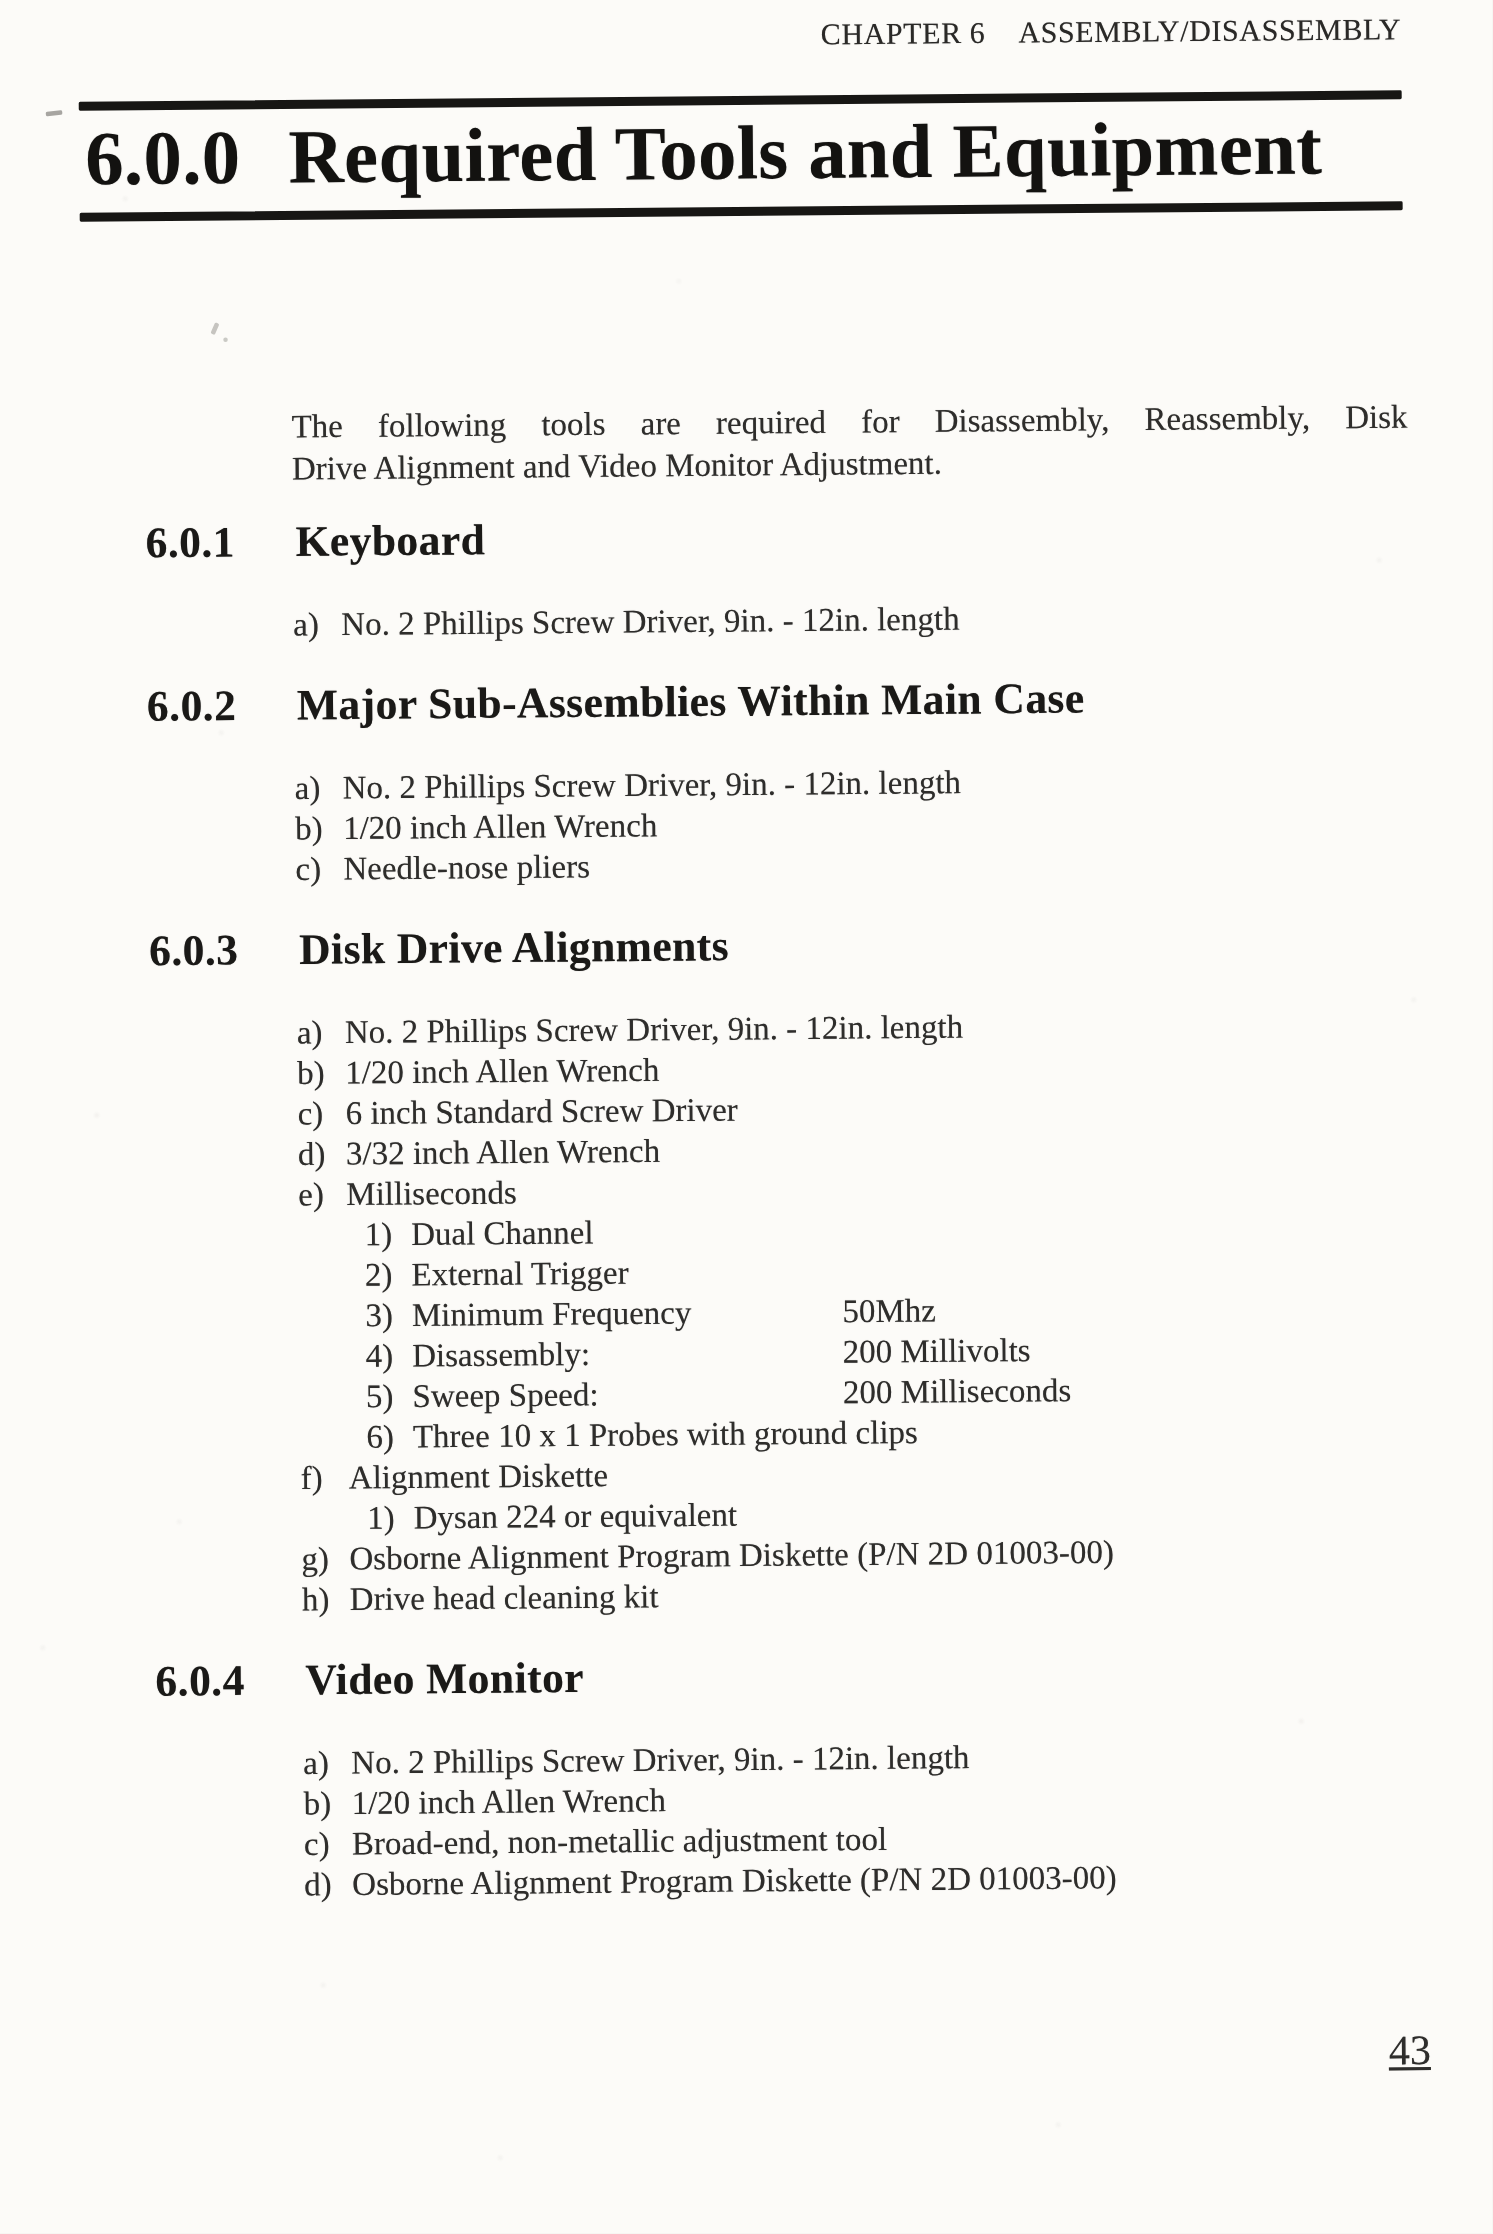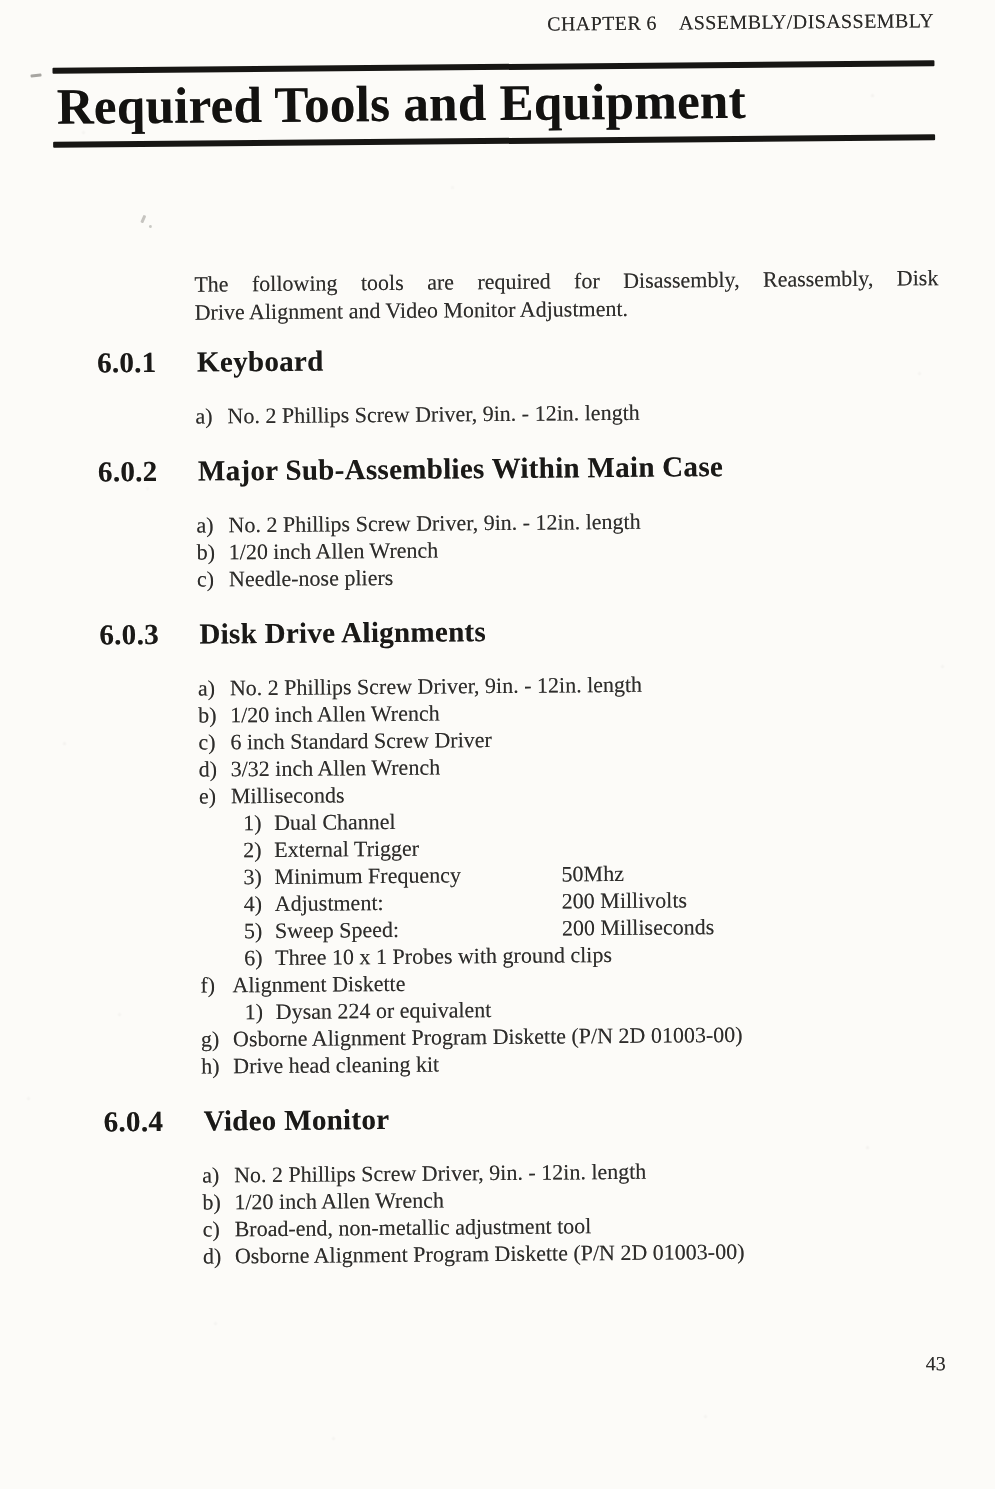--- a/index.html
+++ b/index.html
@@ -59,22 +59,23 @@
     font-size:22px;line-height:27px;white-space:nowrap;
     text-shadow:0 0 0.5px rgba(40,40,40,.5);
   }
   .item-row .item-label{flex:0 0 32px;}
   .item-row.sub .item-label{margin-left:44px;flex:0 0 31px;}
   .item-row .item-value{position:absolute;left:362px;}
 
   
   .page-number{
     position:absolute;left:920px;top:1356px;
-    font-size:20px;color:#2e2d2b;
+    font-size:28px;color:#2e2d2b;
     text-shadow:0 0 0.5px rgba(40,40,40,.5);
+    text-decoration:underline;
   }
 
   
   .artifact-dash{
     position:absolute;left:36px;top:70px;width:11px;height:3px;
     background:#6e6c68;opacity:.6;border-radius:1px;transform:rotate(-6deg);
   }
   .artifact-tick{
     position:absolute;left:146px;top:212px;width:3px;height:8px;
     background:#8f8d88;opacity:.5;border-radius:1px;transform:rotate(24deg);
@@ -108,20 +109,21 @@
     <div class="artifact-dot"></div>
 
     <div class="running-header">
       <span>CHAPTER 6</span>
       <span>ASSEMBLY/DISASSEMBLY</span>
     </div>
 
     <div class="title-block">
       <div class="rule rule-top"></div>
       <h1 class="page-title">
+        <span class="title-num">6.0.0</span>
         <span class="title-text">Required Tools and Equipment</span>
       </h1>
       <div class="rule rule-bottom"></div>
     </div>
 
     <p class="intro">
       <span class="l1">The following tools are required for Disassembly, Reassembly, Disk</span>
       <span class="l2">Drive Alignment and Video Monitor Adjustment.</span>
     </p>
 
@@ -194,21 +196,21 @@
               <span class="item-label">2)</span>
               <span class="item-text">External Trigger</span>
             </div>
             <div class="item-row sub">
               <span class="item-label">3)</span>
               <span class="item-text">Minimum Frequency</span>
               <span class="item-value">50Mhz</span>
             </div>
             <div class="item-row sub">
               <span class="item-label">4)</span>
-              <span class="item-text">Adjustment:</span>
+              <span class="item-text">Disassembly:</span>
               <span class="item-value">200 Millivolts</span>
             </div>
             <div class="item-row sub">
               <span class="item-label">5)</span>
               <span class="item-text">Sweep Speed:</span>
               <span class="item-value">200 Milliseconds</span>
             </div>
             <div class="item-row sub">
               <span class="item-label">6)</span>
               <span class="item-text">Three 10 x 1 Probes with ground clips</span>

